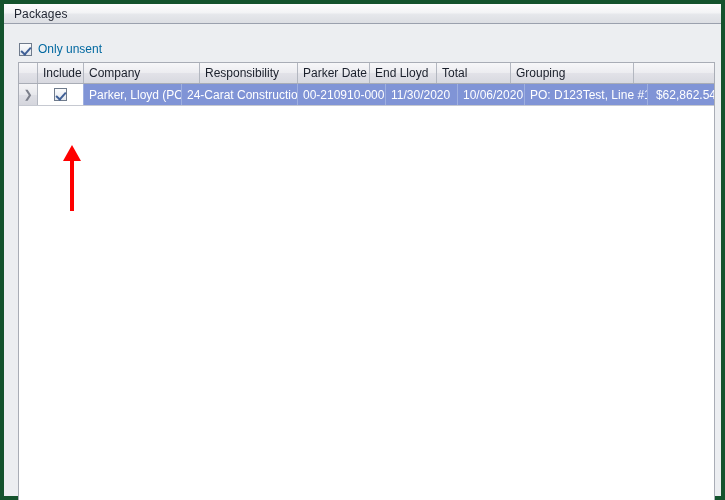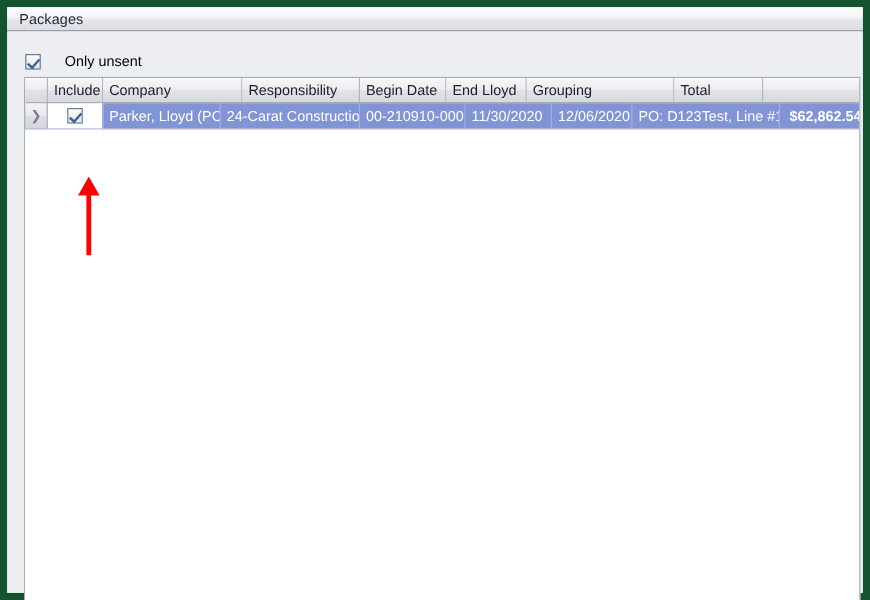--- a/index.html
+++ b/index.html
@@ -16,21 +16,21 @@
     overflow: hidden;
   }
 
   
   #window {
     position: absolute;
     left: 0; top: 0;
     width: 725px;
     height: 500px;
     box-sizing: border-box;
-    border: 6px solid #14532d;
+    border: 4px solid #14532d;
     background: #eceef1;
   }
 
   
   #titlebar {
     position: absolute;
     left: 0; top: 0;
     right: 0;
     height: 20px;
     box-sizing: border-box;
@@ -77,23 +77,23 @@
     position: absolute;
     left: 3px;
     top: 1px;
     width: 4px;
     height: 8px;
     border: solid #3f5f96;
     border-width: 0 2px 2px 0;
     transform: rotate(42deg);
   }
   #filter-row .filter-label {
-    margin-left: 20px;
-    font-size: 12px;
-    color: #000000;
+    margin-left: 6px;
+    font-size: 12px;
+    color: #0369a1;
   }
 
   
   #grid-panel {
     position: absolute;
     left: 14px;
     top: 37px;
     width: 697px;
     height: 449px;
     box-sizing: border-box;
@@ -167,21 +167,21 @@
     color: #7b7f8a;
     font-family: "DejaVu Sans", sans-serif;
     line-height: 1;
   }
   .dcell.includecell {
     background: #ffffff;
     border-right: 1px solid #9fb0e0;
     justify-content: center;
     padding: 0;
   }
-  .dcell.money { justify-content: flex-end; font-weight: bold; }
+  .dcell.money { justify-content: flex-end; }
 
   
   #grid-body-blank {
     background: #ffffff;
     height: 100%;
   }
 
   
   #red-arrow {
     position: absolute;
@@ -215,45 +215,45 @@
         <div class="hcell" style="width:46px">
           <span>Include</span>
         </div>
         <div class="hcell" style="width:116px">
           <span>Company</span>
         </div>
         <div class="hcell" style="width:98px">
           <span>Responsibility</span>
         </div>
         <div class="hcell" style="width:72px">
-          <span>Begin Date</span>
+          <span>Parker Date</span>
         </div>
         <div class="hcell" style="width:67px">
           <span>End Lloyd</span>
         </div>
+        <div class="hcell" style="width:74px">
+          <span>Total</span>
+        </div>
         <div class="hcell" style="width:123px">
           <span>Grouping</span>
-        </div>
-        <div class="hcell" style="width:74px">
-          <span>Total</span>
         </div>
       </div>
 
       <div class="grow selected">
         <div class="dcell rowsel" style="width:19px">
           <span class="row-chevron">❯</span>
         </div>
         <div class="dcell includecell" style="width:46px">
           <span class="wincheck checked"></span>
         </div>
         <div class="dcell" style="width:98px">Parker, Lloyd (PO)</div>
         <div class="dcell" style="width:116px">24-Carat Construction</div>
         <div class="dcell" style="width:88px">00-210910-0001</div>
         <div class="dcell" style="width:72px">11/30/2020</div>
-        <div class="dcell" style="width:67px">12/06/2020</div>
+        <div class="dcell" style="width:67px">10/06/2020</div>
         <div class="dcell" style="width:123px">PO: D123Test, Line #1</div>
         <div class="dcell money" style="width:74px">$62,862.54</div>
       </div>
 
       <div id="grid-body-blank"></div>
 
       <svg id="red-arrow" viewBox="0 0 22 66">
         <polygon points="11,0 20,16 13,16 13,66 9,66 9,16 2,16" fill="#fe0000"></polygon>
       </svg>
 

